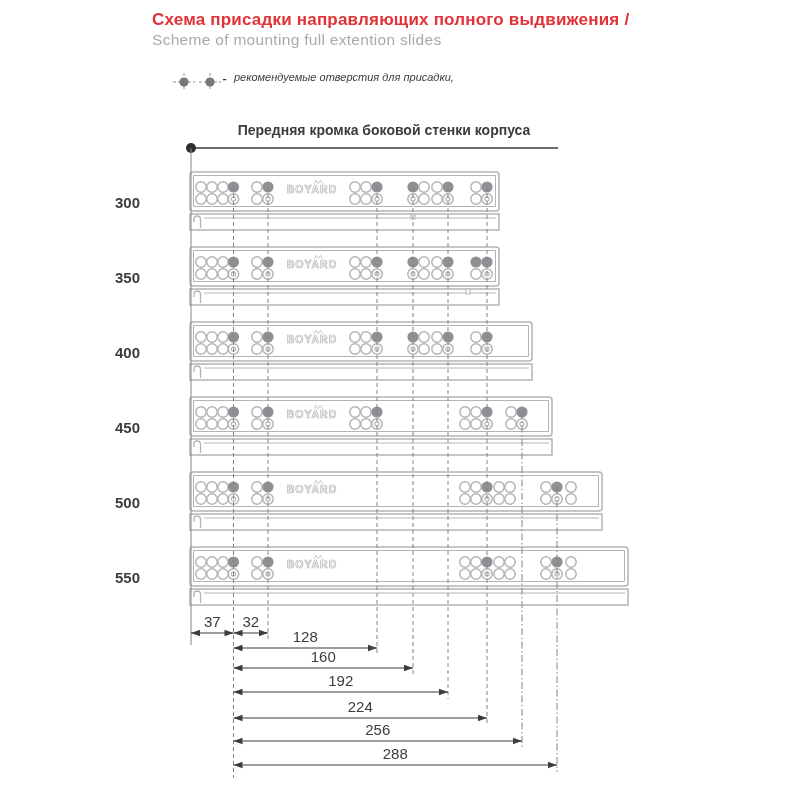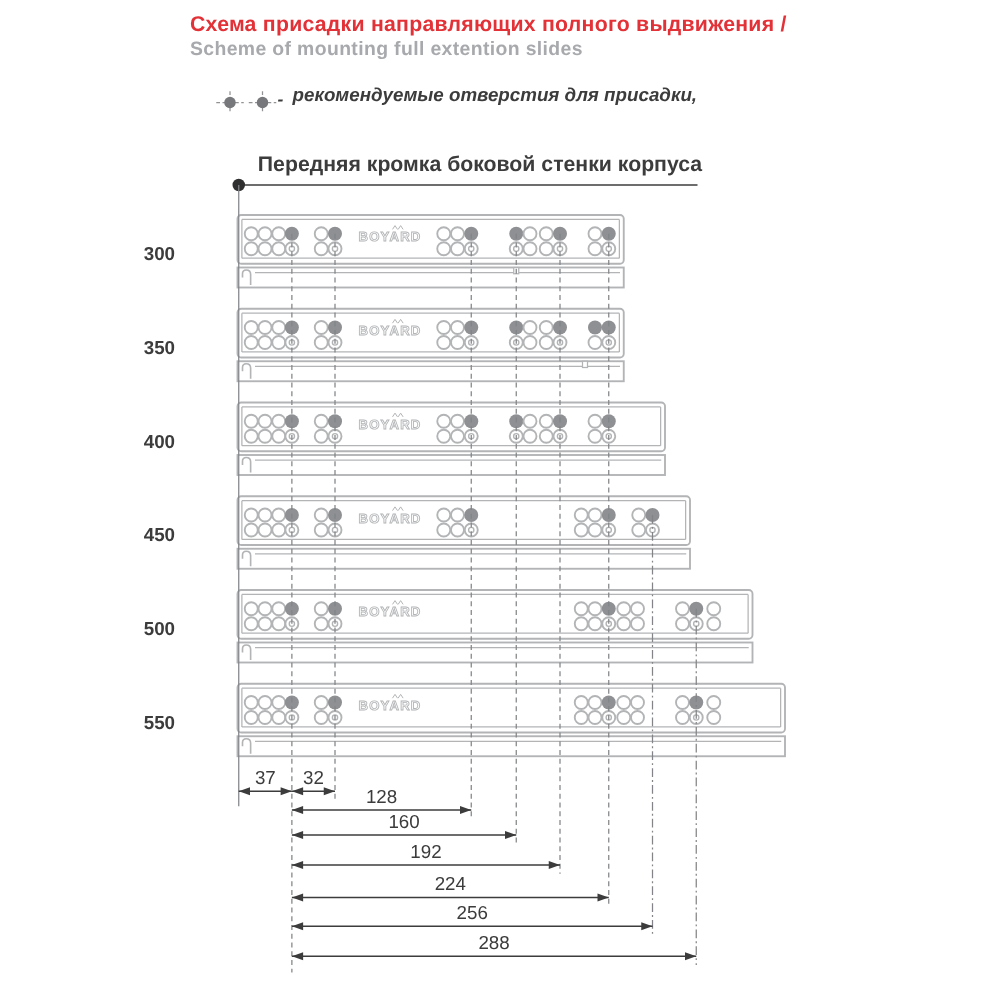--- a/index.html
+++ b/index.html
@@ -1,25 +1,25 @@
 <!DOCTYPE html>
 <html><head>
 <meta charset="utf-8">
 <style>
   html,body{margin:0;padding:0;}
   body{width:800px;height:800px;background:#ffffff;position:relative;overflow:hidden;
        font-family:"Liberation Sans",sans-serif;}
-  .abs{position:absolute;font-weight:bold;}
+  .abs{position:absolute;}
   .title{left:152px;top:10px;font-size:17px;font-weight:bold;color:#e23137;letter-spacing:.2px;}
   .subtitle{left:152px;top:31px;font-size:15.5px;color:#a7a9ac;letter-spacing:.3px;}
   .legend-icon{position:absolute;top:71px;}
   .legend-dash{left:222px;top:71px;font-size:14px;font-style:italic;color:#3c3c3d;}
-  .legend-text{left:234px;top:68px;font-size:15px;font-style:italic;color:#3c3c3d;line-height:18px;text-align:right;}
+  .legend-text{left:234px;top:68px;font-size:11px;font-style:italic;color:#3c3c3d;line-height:18px;text-align:right;}
   .front-edge-label{left:203px;top:122px;width:362px;text-align:center;
-       font-size:17px;font-weight:bold;color:#3c3c3d;}
+       font-size:14px;font-weight:bold;color:#3c3c3d;}
   #diagram{position:absolute;left:0;top:0;}
   #diagram text{font-family:"Liberation Sans",sans-serif;}
 </style>
 </head>
 <body>
 
 <div class="abs title">Схема присадки направляющих полного выдвижения /</div>
 <div class="abs subtitle">Scheme of mounting full extention slides</div>
 
 <svg class="legend-icon" style="left:172px" width="24" height="22" viewBox="0 0 24 22">

